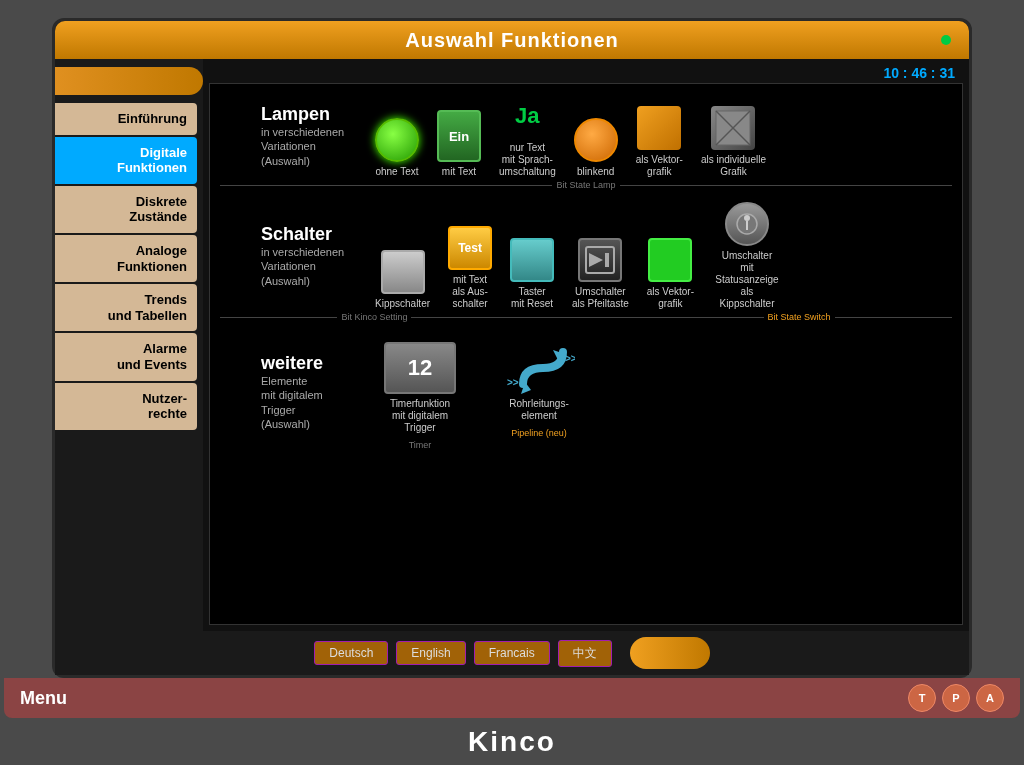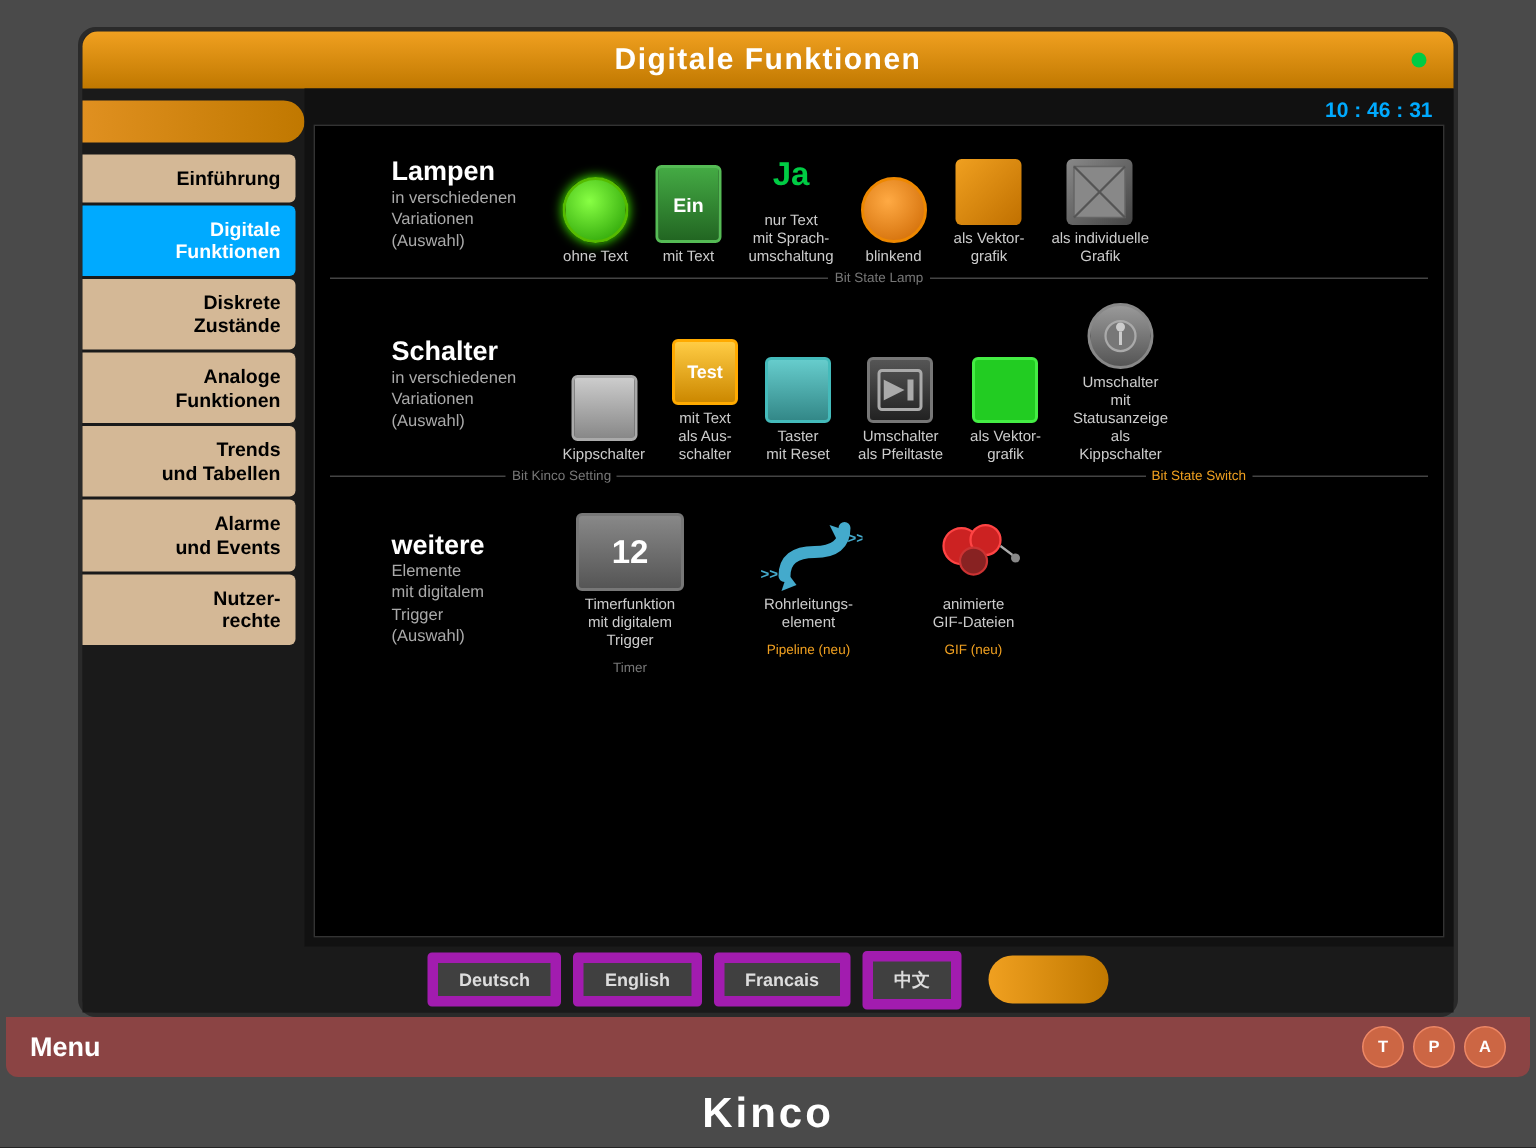--- a/index.html
+++ b/index.html
@@ -338,28 +338,27 @@
     .bottom-bar {
       height: 44px;
       background: #1a1a1a;
       display: flex;
       align-items: center;
       justify-content: center;
       gap: 8px;
     }
 
     .lang-btn {
-      background: #404040;
+      background: #a16207;
       color: #ddd;
-      border: 7px solid #a21caf;
+      border: 1px solid #a21caf;
       border-radius: 3px;
       padding: 4px 14px;
       font-size: 12px;
       cursor: pointer;
-      font-weight: bold;
     }
 
     .bottom-gold-decoration {
       width: 80px;
       height: 32px;
       background: linear-gradient(to right, #f0a020, #c07800);
       border-radius: 16px;
       margin-left: 10px;
     }
 
@@ -434,21 +433,21 @@
       font-size: 9px;
       white-space: nowrap;
     }
   </style>
 </head>
 <body>
 
 <div class="outer-frame">
 
   <div class="top-bar">
-    <span class="top-bar-title">Digitale Funktionen</span>
+    <span class="top-bar-title">Auswahl Funktionen</span>
     <div class="top-bar-dot"></div>
   </div>
 
   <div class="main-area">
 
     <div class="sidebar">
       <div class="sidebar-top-decoration"></div>
       <div class="sidebar-item">Einführung</div>
       <div class="sidebar-item active">Digitale<br>Funktionen</div>
       <div class="sidebar-item">Diskrete<br>Zustände</div>
@@ -609,37 +608,20 @@
                   <text x="4" y="44" fill="#44aacc" font-size="10" font-weight="bold">&gt;&gt;</text>
                 </svg>
                 <div class="item-label">Rohrleitungs-<br>element</div>
                 <div style="display:flex;align-items:center;gap:4px;margin-top:2px;">
                   <div style="flex:1;height:1px;background:#444;"></div>
                   <span style="color:#f0a020;font-size:9px;">Pipeline (neu)</span>
                   <div style="flex:1;height:1px;background:#444;"></div>
                 </div>
               </div>
 
-              <div class="item-cell" style="margin-left: 20px;">
-                <svg class="gif-svg" viewBox="0 0 72 52">
-
-                  <circle cx="28" cy="22" r="12" fill="#cc2222" stroke="#ff4444" stroke-width="1.5"></circle>
-                  <circle cx="44" cy="18" r="10" fill="#cc2222" stroke="#ff4444" stroke-width="1.5"></circle>
-                  <circle cx="36" cy="32" r="9" fill="#882222" stroke="#cc3333" stroke-width="1.5"></circle>
-
-                  <line x1="54" y1="22" x2="62" y2="28" stroke="#aaa" stroke-width="1.5"></line>
-                  <circle cx="64" cy="30" r="3" fill="#888"></circle>
-                </svg>
-                <div class="item-label">animierte<br>GIF-Dateien</div>
-                <div style="display:flex;align-items:center;gap:4px;margin-top:2px;">
-                  <div style="flex:1;height:1px;background:#444;"></div>
-                  <span style="color:#f0a020;font-size:9px;">GIF (neu)</span>
-                  <div style="flex:1;height:1px;background:#444;"></div>
-                </div>
-              </div>
             </div>
           </div>
         </div>
 
       </div>
 
     </div>
 
   </div>
 

